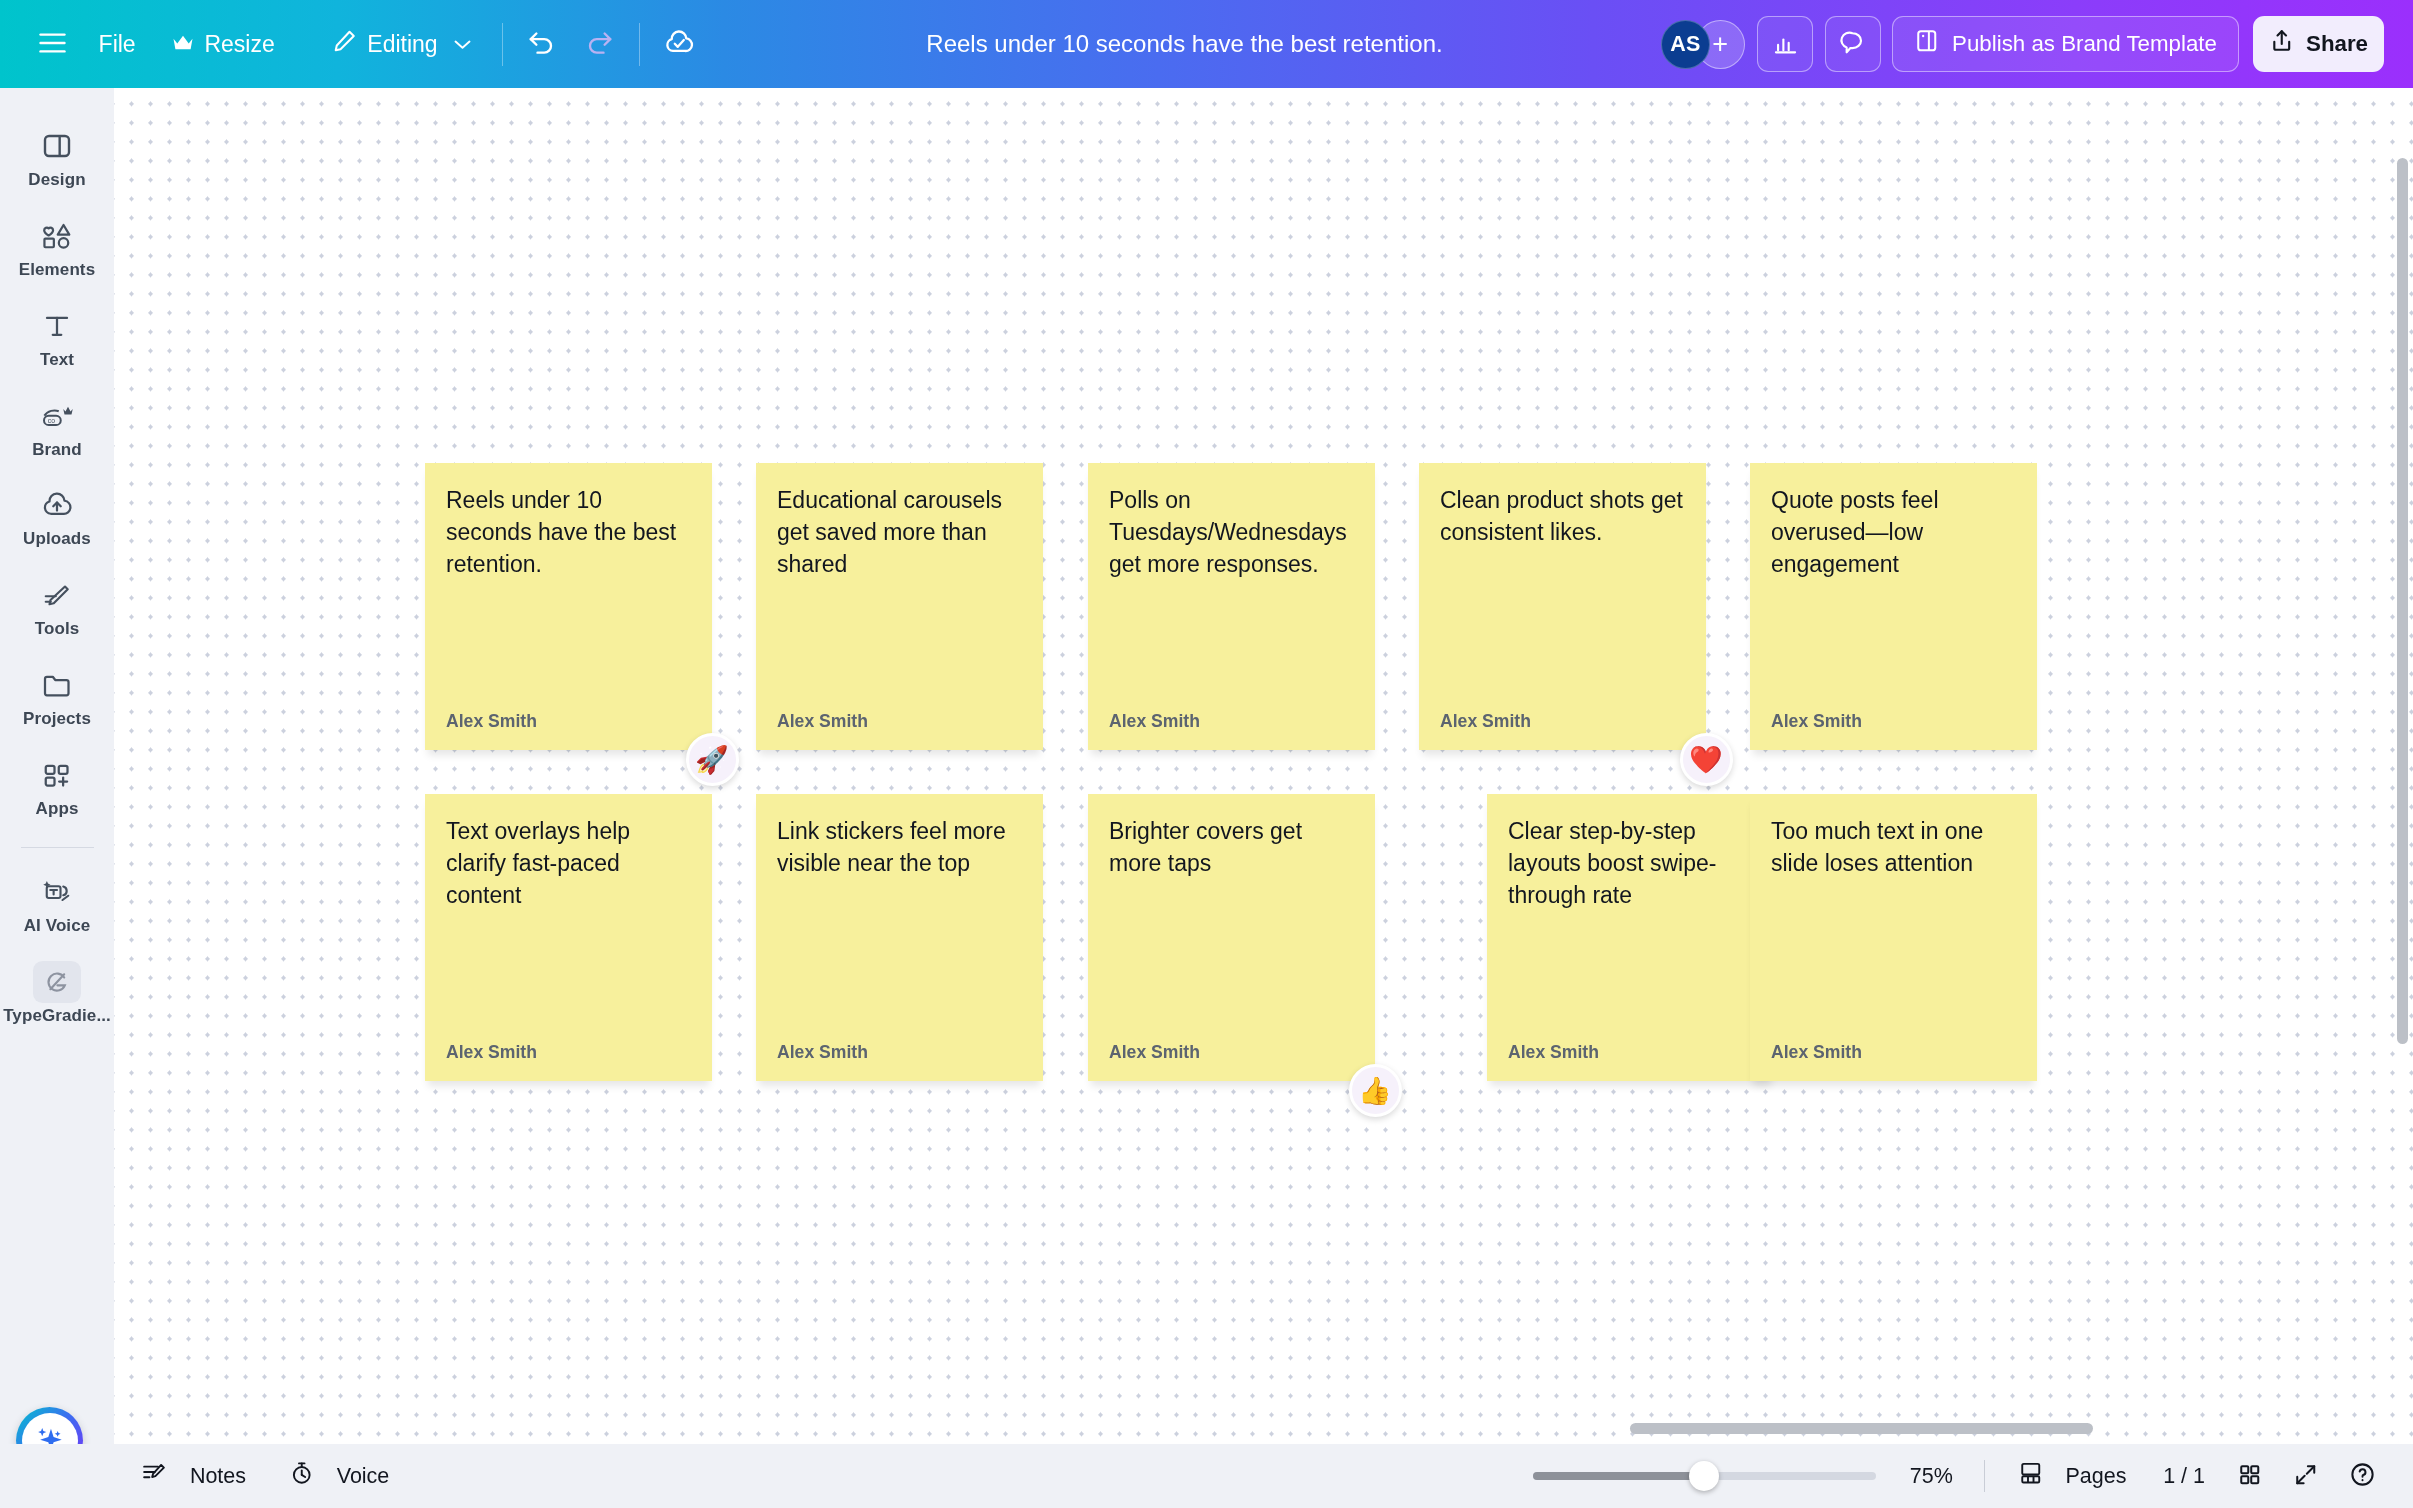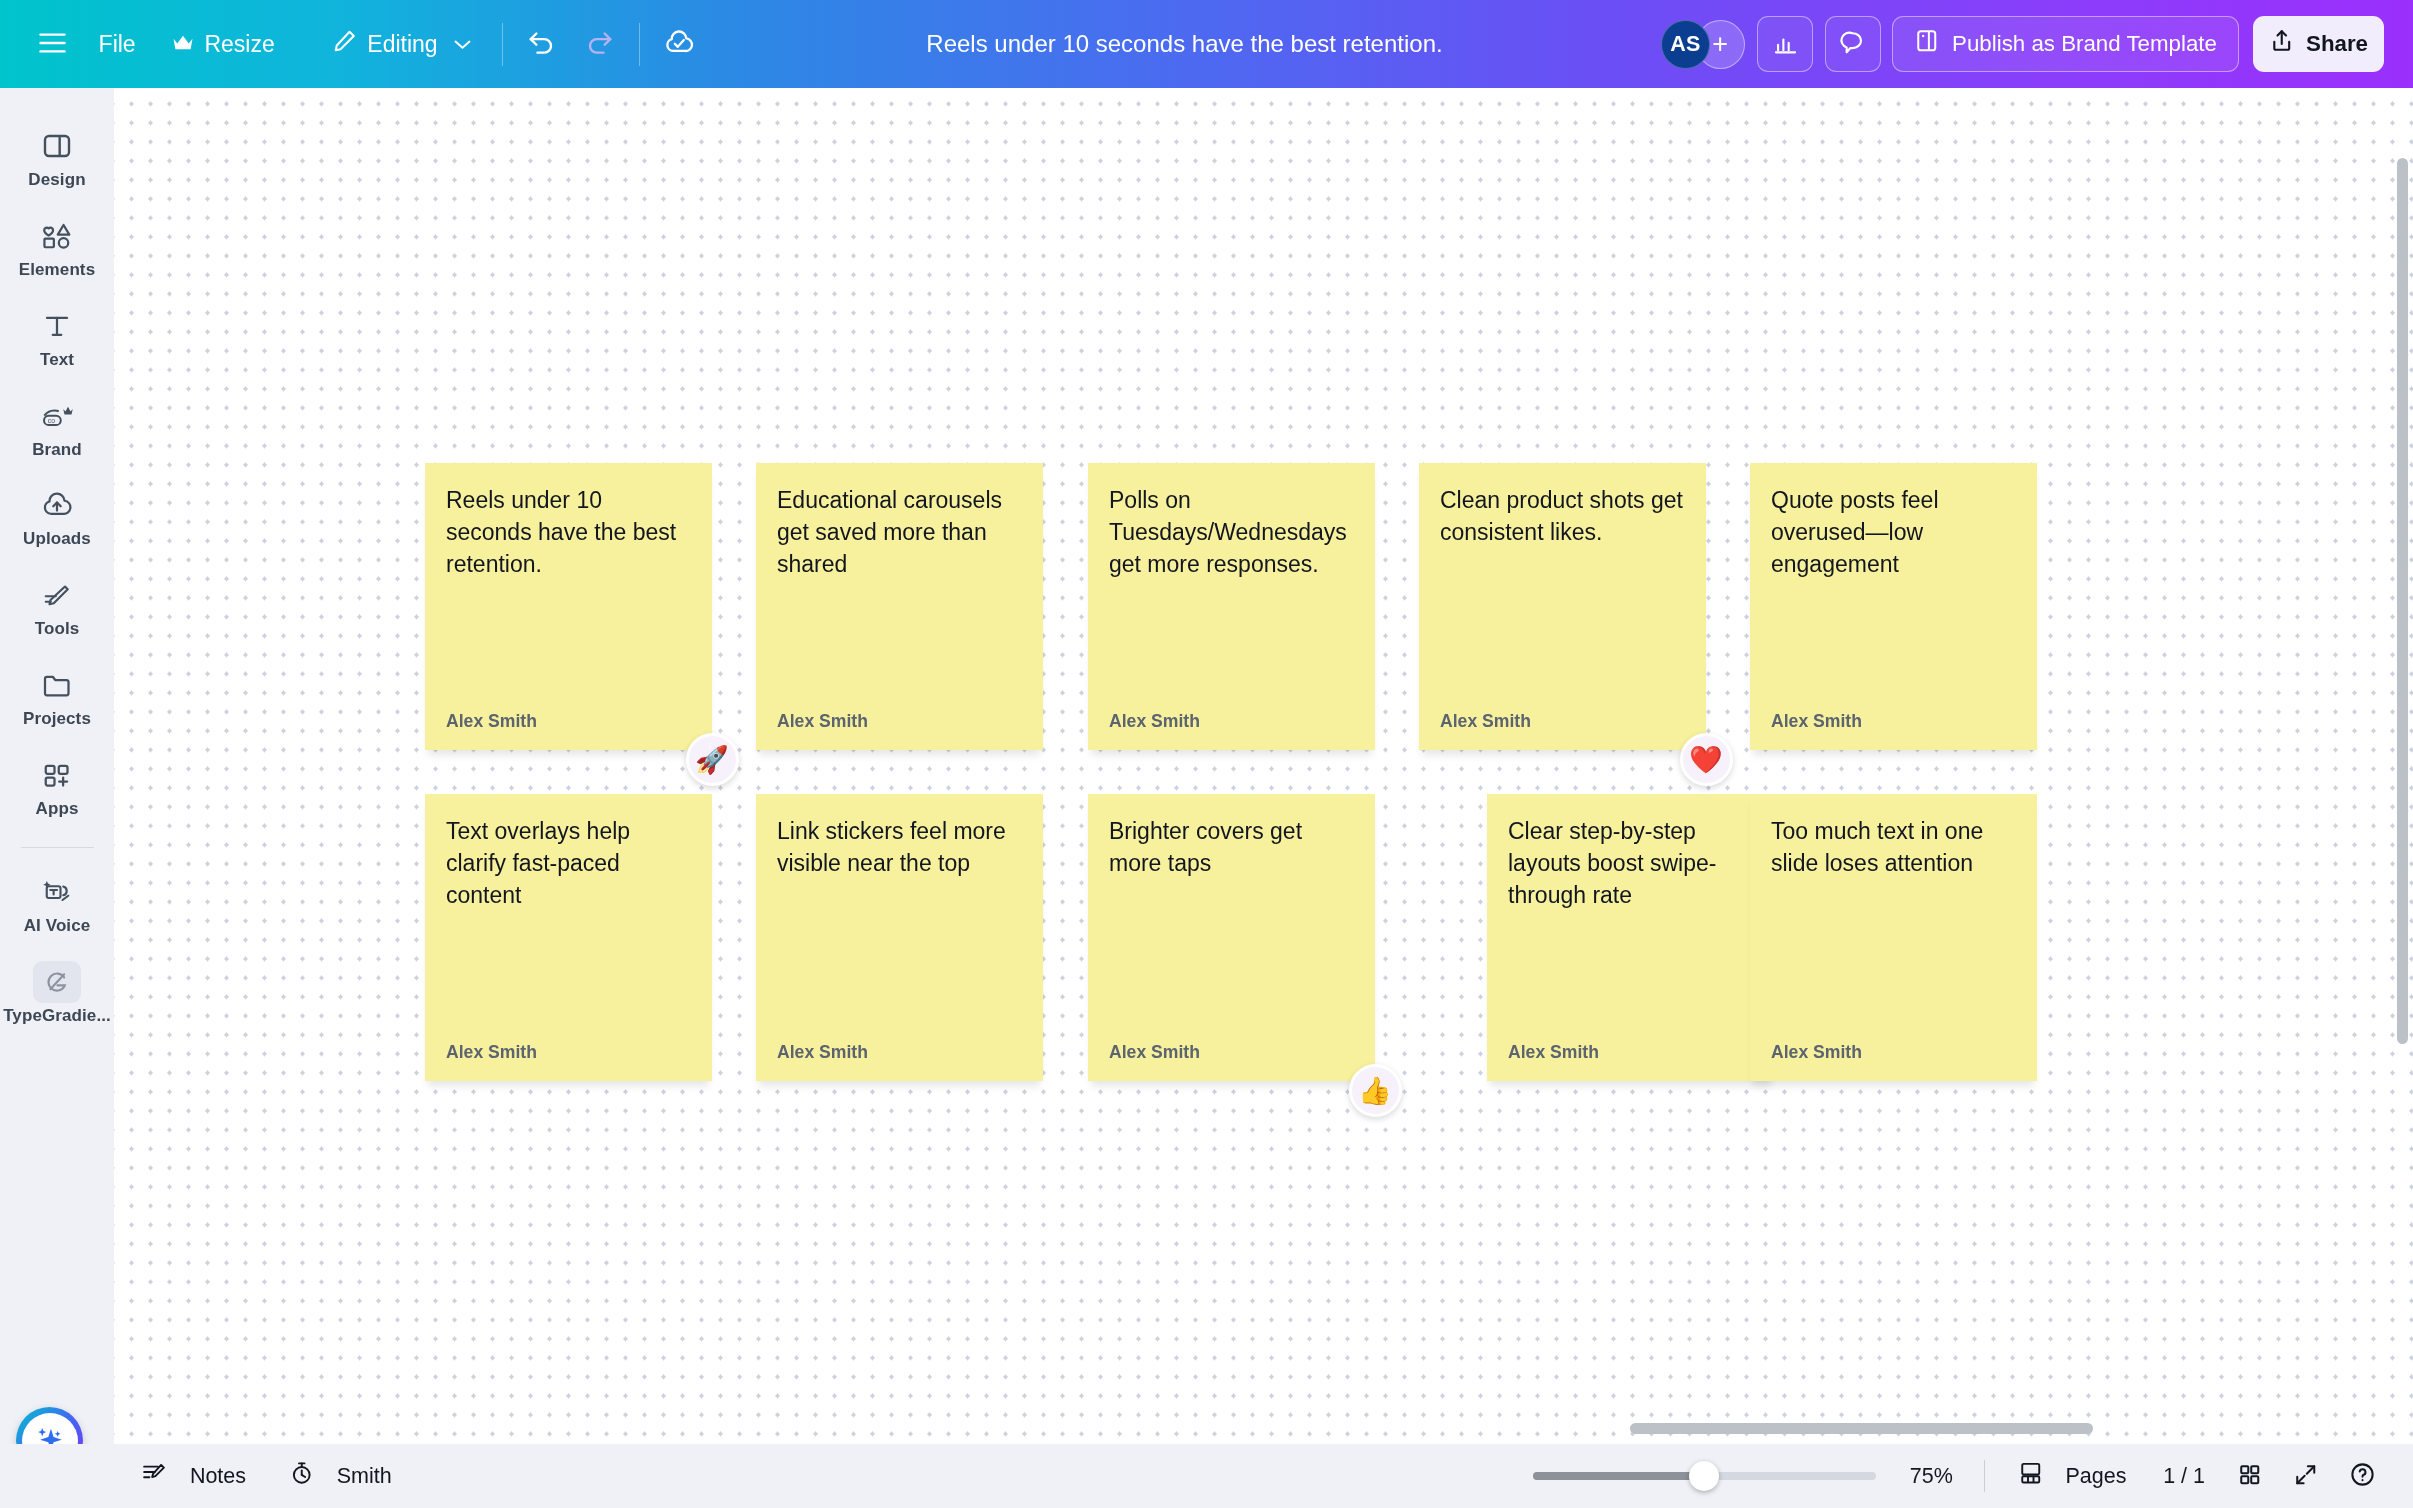--- a/index.html
+++ b/index.html
@@ -505,21 +505,21 @@
   <div class="bb-btn" style="margin-left:14.4px;">
     <span>
       <svg width="25.5" height="25.5" viewBox="0 0 24 24" fill="none" stroke="#12161f" stroke-width="1.8" stroke-linecap="round">
         <circle cx="12" cy="14" r="7.4"></circle>
           <line x1="12" y1="14" x2="12" y2="9.8"></line>
         <line x1="12" y1="14" x2="15.2" y2="16"></line>
           <line x1="9.4" y1="3.2" x2="14.6" y2="3.2"></line>
         <line x1="12" y1="3.2" x2="12" y2="6.4"></line>
       </svg>
     </span>
-    <span>Smith</span>
+    <span>Voice</span>
   </div>
 
   <div class="bb-right">
 
     <div class="slider-wrap">
       <div class="slider-track">
         <div class="slider-fill" id="zoom-fill" style="width: 50%;"></div>
         <div class="slider-knob" id="zoom-knob" style="left: 50%;"></div>
       </div>
     </div>

